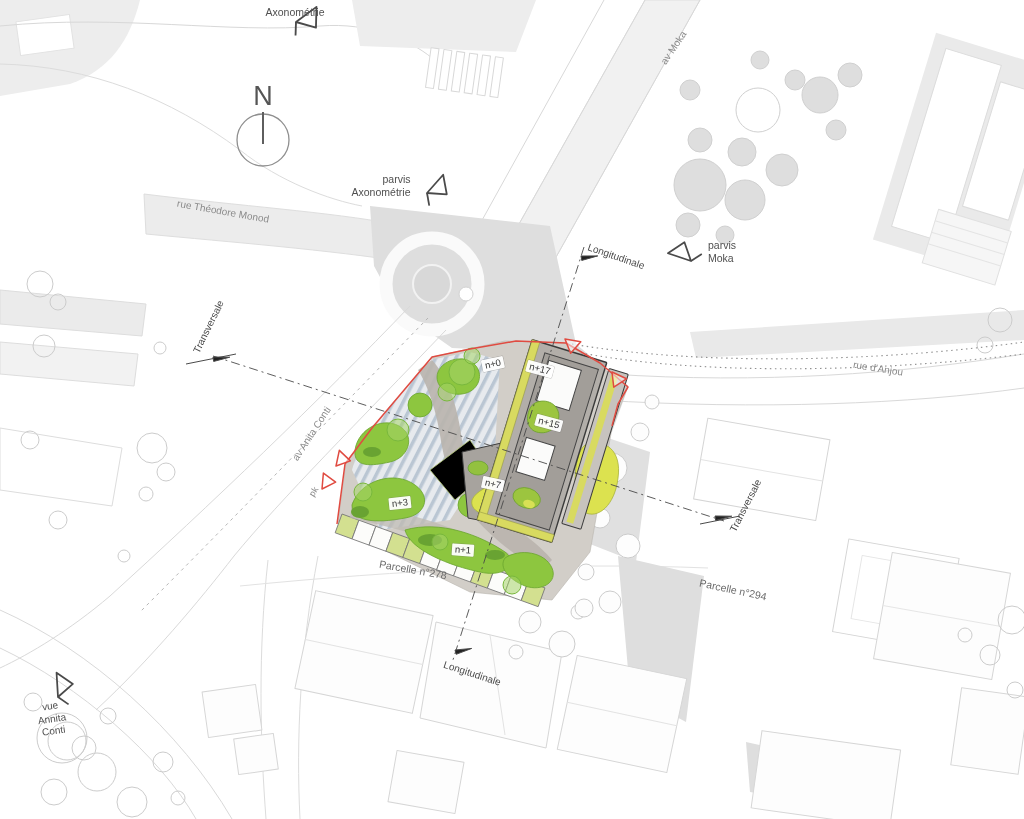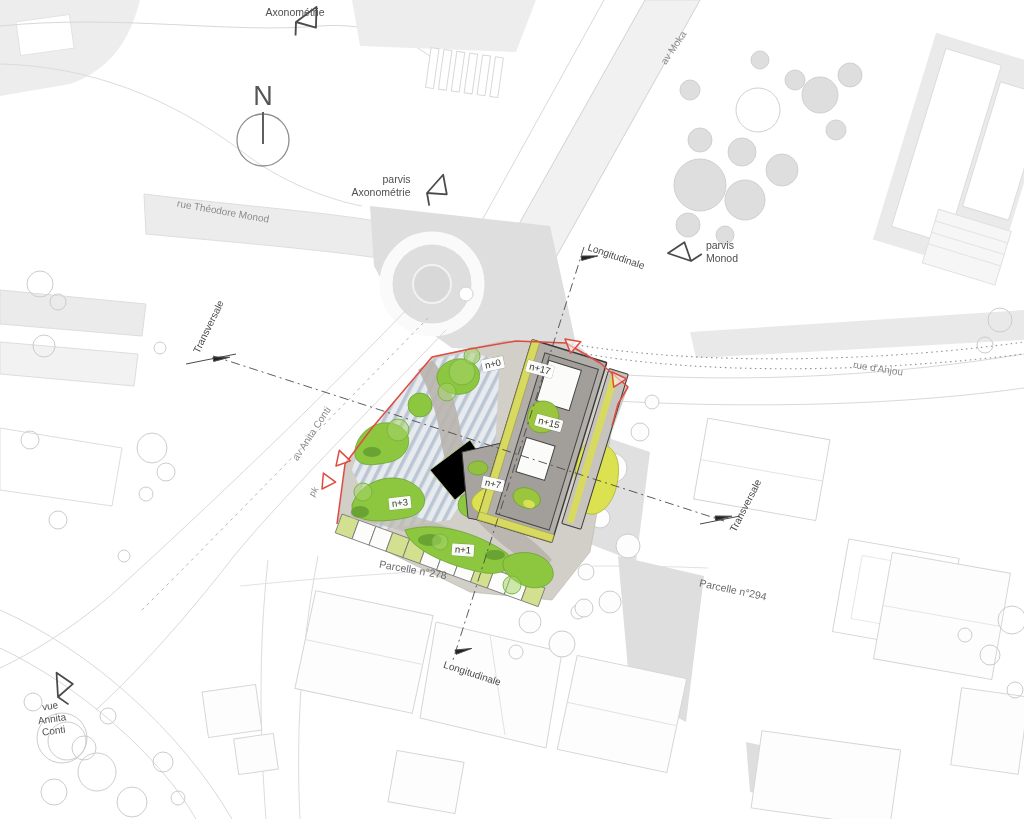--- a/index.html
+++ b/index.html
@@ -320,21 +320,21 @@
 
 <div class="lbl view-lbl" style="left:260px;top:13px;margin-left:35px;">Axonométrie</div>
 
 <div class="lbl view-lbl" style="left:381px;top:186px;text-align:right;">
   <span class="ln">parvis</span>
   <span class="ln">Axonométrie</span>
 </div>
 
 <div class="lbl view-lbl" style="left:722px;top:252px;text-align:left;">
   <span class="ln">parvis</span>
-  <span class="ln">Monod</span>
+  <span class="ln">Moka</span>
 </div>
 
 <div class="lbl view-lbl" style="left:52px;top:719px;--r:-8deg;text-align:center;font-size:10px;">
   <span class="ln">vue</span>
   <span class="ln">Annita</span>
   <span class="ln">Conti</span>
 </div>
 
 <div class="lbl section-lbl" style="left:616px;top:257px;--r:19deg;">Longitudinale</div>
 <div class="lbl section-lbl" style="left:472px;top:674px;--r:18deg;">Longitudinale</div>

